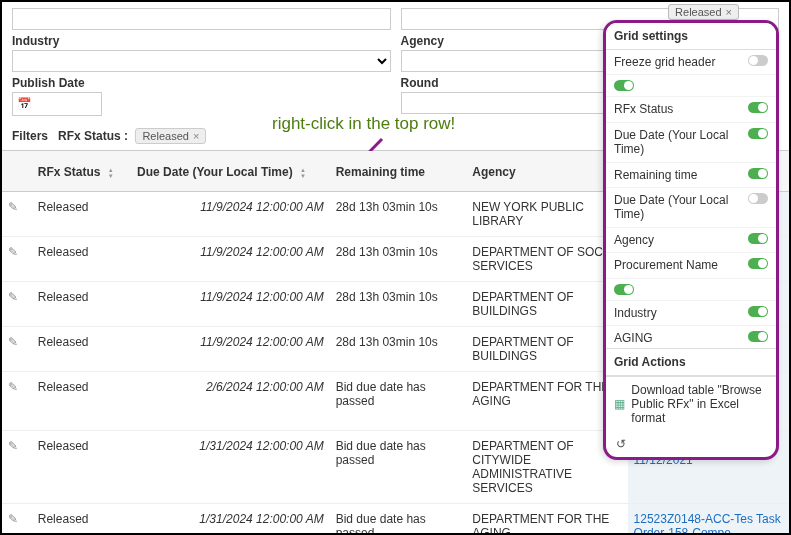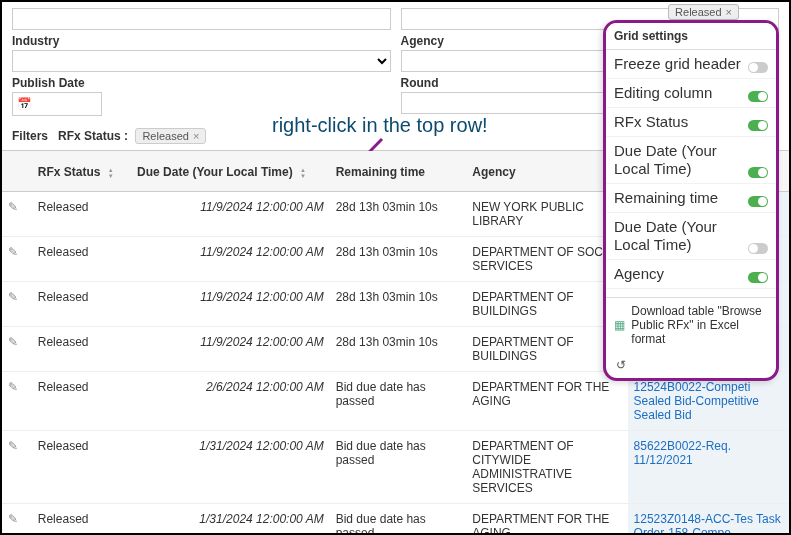--- a/index.html
+++ b/index.html
@@ -82,59 +82,59 @@
   .col-agency { width: 130px; }
   .col-proc   { width: 130px; background:#eef3f8;}
   .col-proc-hd{ background:#e9eff6;}
   a.link { color:#1b6ec2; text-decoration:none; }
   .edit-icon { color:#888; font-size:12px; }
 
   
   .annotation {
     position: absolute;
     top: 112px; left: 270px;
-    color: #0c4a6e;
+    color: #4d7c0f;
     font-family: Arial, sans-serif;
-    font-size: 20px;
+    font-size: 17px;
     font-weight: 500;
     pointer-events:none;
   }
   .arrow {
     position: absolute; pointer-events:none;
     top: 135px; left: 325px;
     width: 60px; height: 55px;
   }
 
   
   .panel {
     position: absolute;
     top: 18px; right: 10px;
     width: 176px;
-    height: 361px;
+    height: 440px;
     background: #fff;
     border: 3.5px solid #8b1a89;
     border-radius: 14px;
     box-shadow: -2px 2px 6px rgba(0,0,0,0.15);
     overflow: hidden;
     display:flex; flex-direction:column;
     font-size: 12px;
     margin-left: 24px;
   }
   .panel-header, .panel-subheader {
     font-weight: bold;
     padding: 6px 8px 6px 8px;
     border-bottom: 1px solid #ddd;
     background:#fff;
     font-size:12px;
   }
   .panel-row {
-    display: flex; align-items: flex-end; justify-content: space-between;
+    display: flex; align-items: flex-start; justify-content: space-between;
     padding: 5px 8px;
     border-bottom: 1px solid #f2f2f2;
-    font-size: 15px;
+    font-size: 12px;
     color:#333;
   }
   .panel-row .label { flex:1; padding-right:6px; line-height:1.2;}
   .toggle {
     width: 20px; height: 11px; border-radius: 6px;
     position: relative; flex-shrink:0;
   }
   .toggle::after {
     content:""; position:absolute; width:9px; height:9px; border-radius:50%;
     background:#fff; top:1px;
@@ -313,21 +313,20 @@
 </div>
 
 <div class="panel">
   <div class="panel-header">Grid settings</div>
   <div class="panel-row">
     <span class="label">Freeze grid header</span>
     <span class="toggle off"></span>
   </div>
   <div class="panel-scroll" id="panel-items">
       <div class="panel-row">
-        <span class="label">Editing column</span>
         <span class="toggle on"></span>
       </div>
       <div class="panel-row">
         <span class="label">RFx Status</span>
         <span class="toggle on"></span>
       </div>
       <div class="panel-row">
         <span class="label">Due Date (Your Local Time)</span>
         <span class="toggle on"></span>
       </div>
@@ -356,20 +355,21 @@
       </div>
       <div class="panel-row">
         <span class="label">AGING</span>
         <span class="toggle on"></span>
       </div>
       <div class="panel-row">
         <span class="label">Procurement Method</span>
         <span class="toggle on"></span>
       </div>
     </div>
+  <div class="grid-actions-hd">Grid Actions</div>
   <div class="panel-actions">
     <div class="action-row">
       <span class="ic">▦</span>
       <span>Download table "Browse Public RFx" in Excel format</span>
     </div>
     <div class="action-row reset">
       <span class="ic">↺</span>
     </div>
   </div>
 </div>

